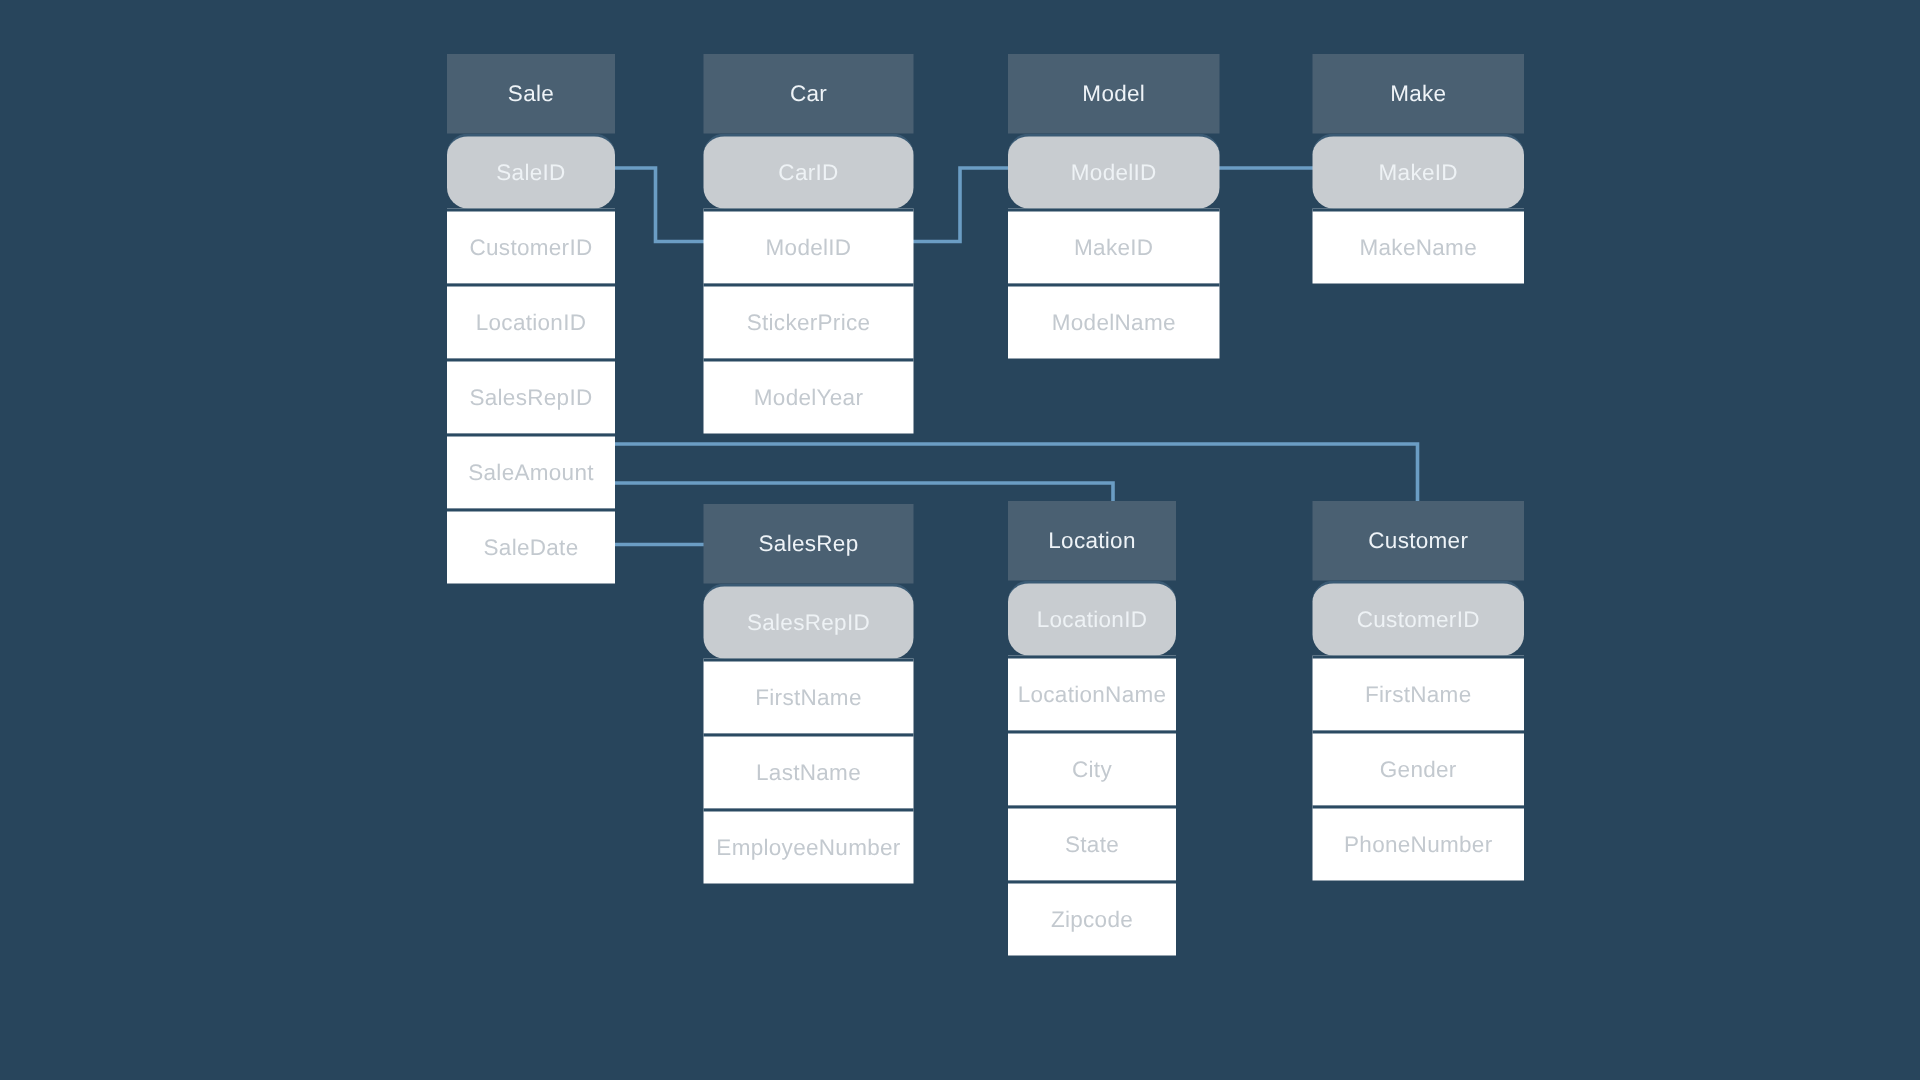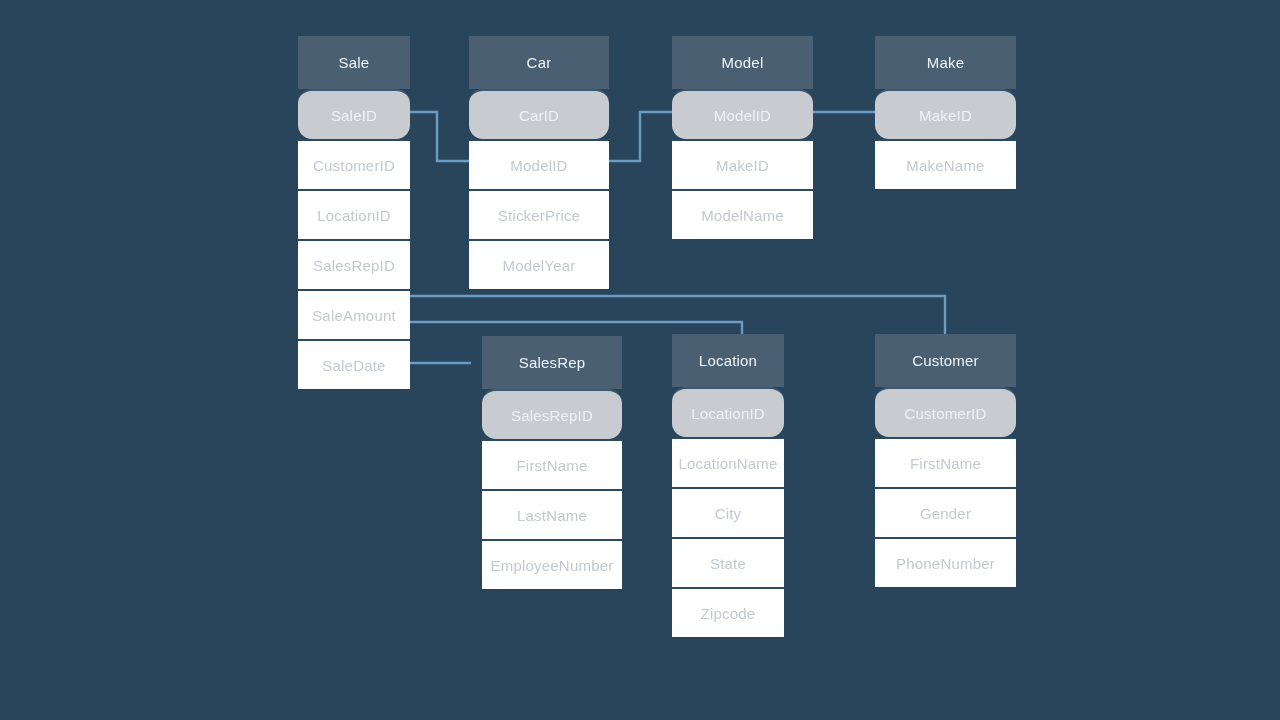--- a/index.html
+++ b/index.html
@@ -94,21 +94,21 @@
       <div class="thead">Model</div>
       <div class="row pk first">ModelID</div>
       <div class="row">MakeID</div>
       <div class="row">ModelName</div>
     </div>
     <div class="table" style="left: 875px; top: 36px; width: 141px;">
       <div class="thead">Make</div>
       <div class="row pk first">MakeID</div>
       <div class="row">MakeName</div>
     </div>
-    <div class="table" style="left: 482px; top: 336px; width: 140px;">
+    <div class="table" style="left: 469px; top: 336px; width: 140px;">
       <div class="thead">SalesRep</div>
       <div class="row pk first">SalesRepID</div>
       <div class="row">FirstName</div>
       <div class="row">LastName</div>
       <div class="row">EmployeeNumber</div>
     </div>
     <div class="table" style="left: 672px; top: 334px; width: 112px;">
       <div class="thead">Location</div>
       <div class="row pk first">LocationID</div>
       <div class="row">LocationName</div>

